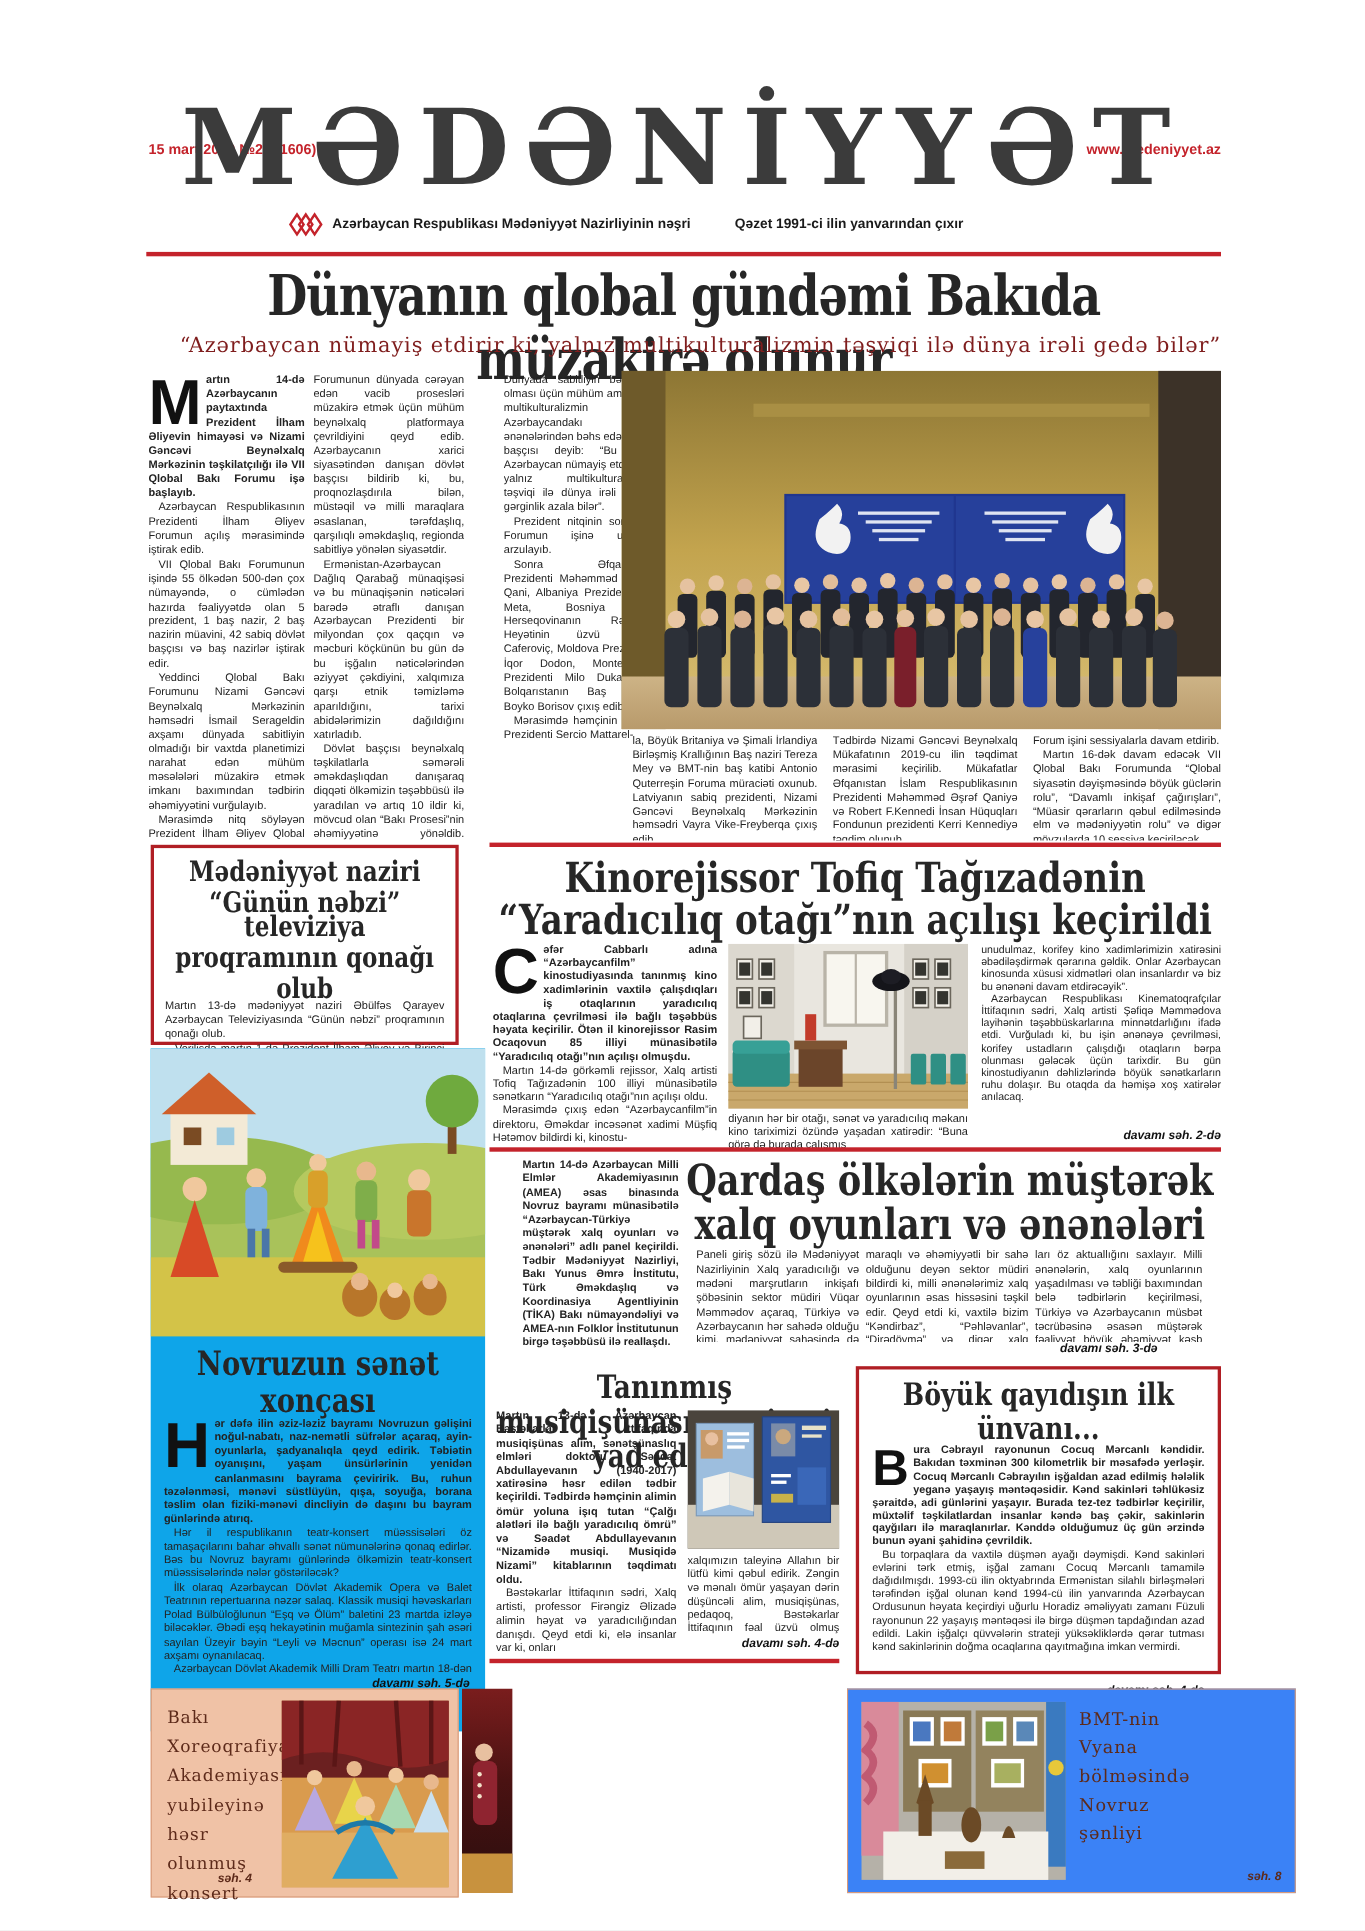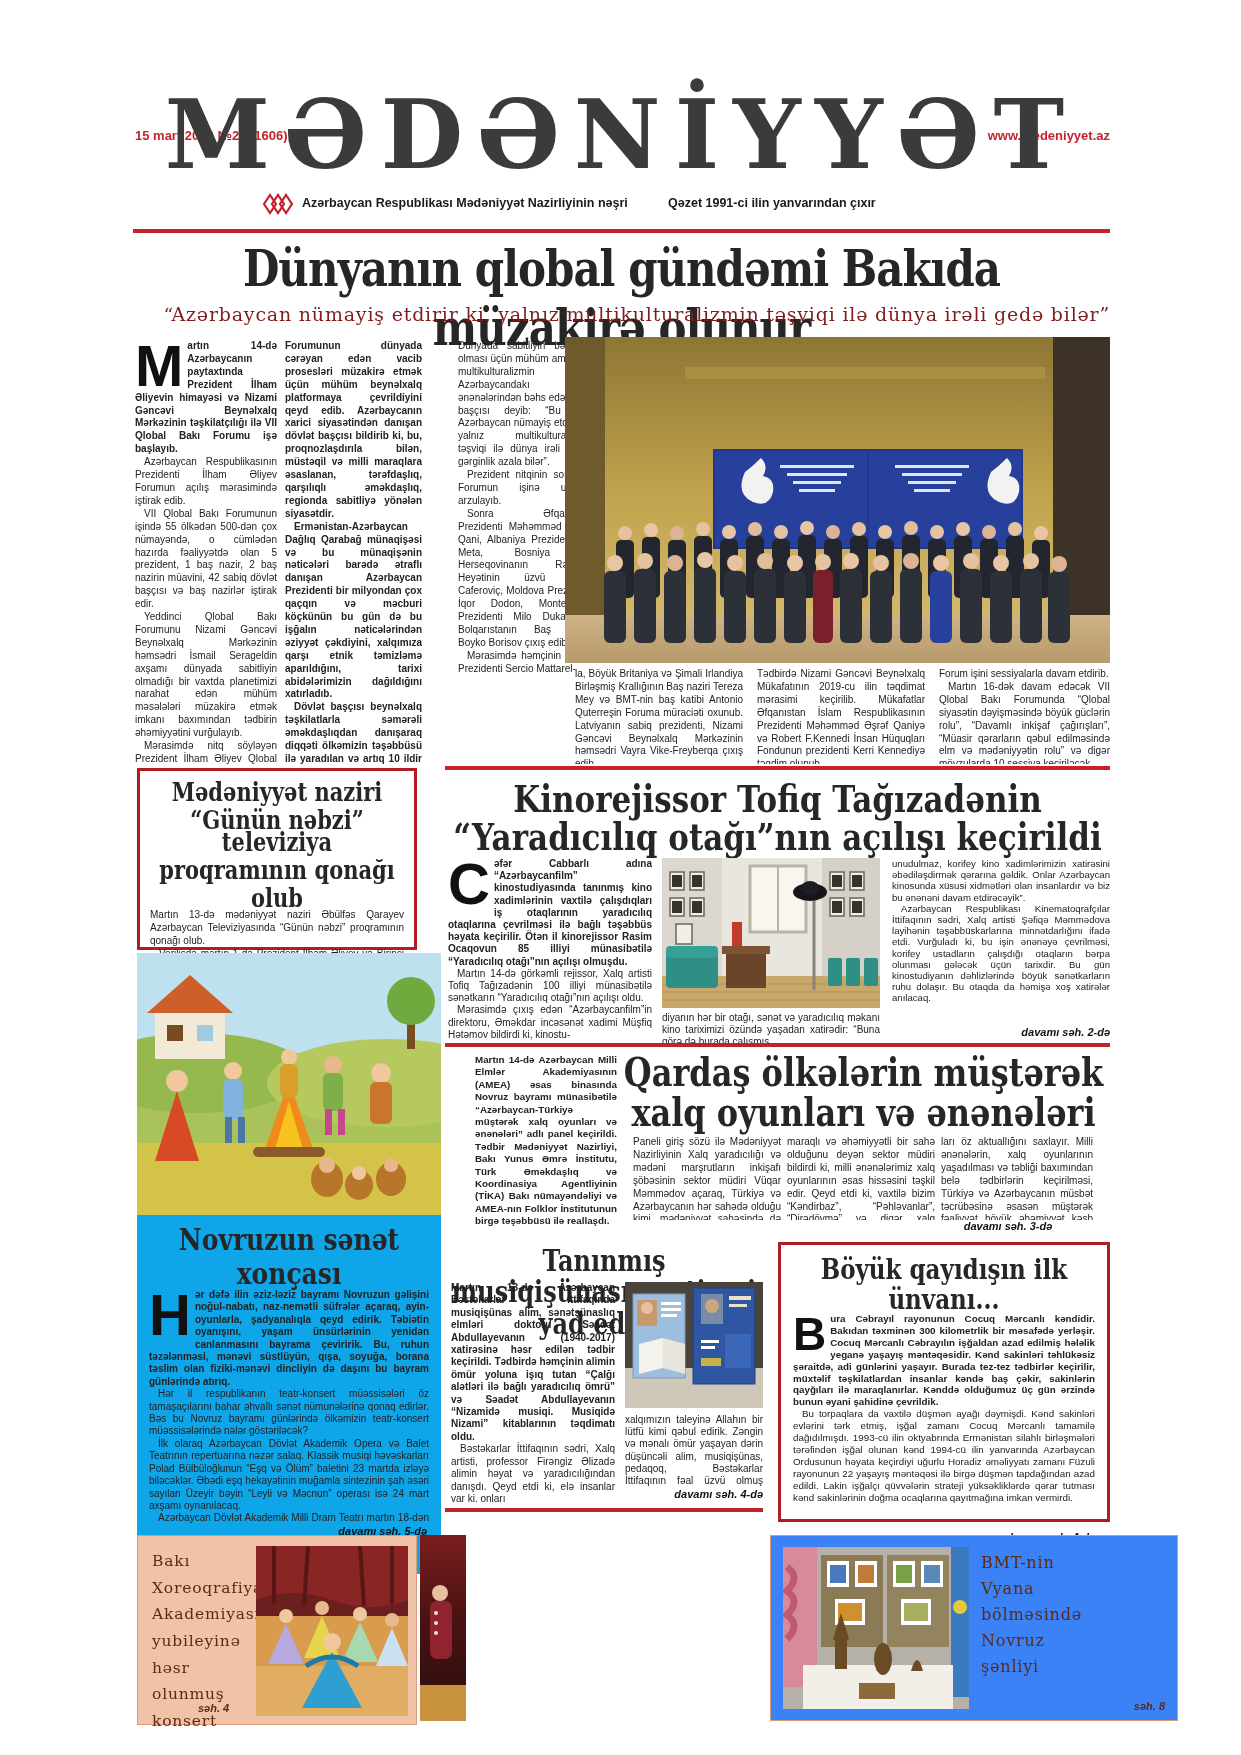--- a/index.html
+++ b/index.html
@@ -53,21 +53,21 @@
   <div class="abs serifhead cond center" style="left:133px;top:240px;width:977px;font-size:42px;line-height:48px;letter-spacing:-1px;">Dünyanın qlobal gündəmi Bakıda müzakirə olunur</div>
   <div class="abs deco center" style="left:133px;top:303px;width:977px;font-size:19px;color:#7f1d1d;text-align:right;">“Azərbaycan nümayiş etdirir ki, yalnız multikulturalizmin təşviqi ilə dünya irəli gedə bilər”</div>
 
   <div class="abs col just" style="left:135px;top:340px;width:142px;height:424px;">
     <p class="noind bold"><span class="dropcap big">M</span><span>artın 14-də Azərbaycanın paytaxtında Prezident İlham Əliyevin himayəsi və Nizami Gəncəvi Beynəlxalq Mərkəzinin təşkilatçılığı ilə VII Qlobal Bakı Forumu işə başlayıb.</span></p>
     <p>Azərbaycan Respublikasının Prezidenti İlham Əliyev Forumun açılış mərasimində iştirak edib.</p>
     <p>VII Qlobal Bakı Forumunun işində 55 ölkədən 500-dən çox nümayəndə, o cümlədən hazırda fəaliyyətdə olan 5 prezident, 1 baş nazir, 2 baş nazirin müavini, 42 sabiq dövlət başçısı və baş nazirlər iştirak edir.</p>
     <p>Yeddinci Qlobal Bakı Forumunu Nizami Gəncəvi Beynəlxalq Mərkəzinin həmsədri İsmail Serageldin axşamı dünyada sabitliyin olmadığı bir vaxtda planetimizi narahat edən mühüm məsələləri müzakirə etmək imkanı baxımından tədbirin əhəmiyyətini vurğulayıb.</p>
     <p>Mərasimdə nitq söyləyən Prezident İlham Əliyev Qlobal Bakı</p>
   </div>
-  <div class="abs col just" style="left:285px;top:340px;width:137px;height:424px;font-weight:bold;">
+  <div class="abs col just" style="left:285px;top:340px;width:137px;height:424px;">
     <p class="noind">Forumunun dünyada cərəyan edən vacib prosesləri müzakirə etmək üçün mühüm beynəlxalq platformaya çevrildiyini qeyd edib. Azərbaycanın xarici siyasətindən danışan dövlət başçısı bildirib ki, bu, proqnozlaşdırıla bilən, müstəqil və milli maraqlara əsaslanan, tərəfdaşlıq, qarşılıqlı əməkdaşlıq, regionda sabitliyə yönələn siyasətdir.</p>
     <p>Ermənistan-Azərbaycan Dağlıq Qarabağ münaqişəsi və bu münaqişənin nəticələri barədə ətraflı danışan Azərbaycan Prezidenti bir milyondan çox qaçqın və məcburi köçkünün bu gün də bu işğalın nəticələrindən əziyyət çəkdiyini, xalqımıza qarşı etnik təmizləmə aparıldığını, tarixi abidələrimizin dağıldığını xatırladıb.</p>
     <p>Dövlət başçısı beynəlxalq təşkilatlarla səmərəli əməkdaşlıqdan danışaraq diqqəti ölkəmizin təşəbbüsü ilə yaradılan və artıq 10 ildir ki, mövcud olan “Bakı Prosesi”nin əhəmiyyətinə yönəldib. Mədəniyyətlərarası dialoq üzrə “Bakı Prosesi”nin BMT tərəfindən də dəstəkləndiyi vurğulanıb.</p>
   </div>
   <div class="abs col just" style="left:428px;top:340px;width:134px;height:424px;margin-left:30px;">
     <p class="noind">Dünyada sabitliyin bərqərar olması üçün mühüm amil olan multikulturalizmin Azərbaycandakı ənənələrindən bəhs edən ölkə başçısı deyib: “Bu gün Azərbaycan nümayiş etdirir ki, yalnız multikulturalizmin təşviqi ilə dünya irəli gedə, gərginlik azala bilər”.</p>
     <p>Prezident nitqinin sonunda Forumun işinə uğurlar arzulayıb.</p>
     <p>Sonra Əfqanıstan Prezidenti Məhəmməd Əşrəf Qani, Albaniya Prezidenti İlir Meta, Bosniya və Herseqovinanın Rəyasət Heyətinin üzvü Şefik Caferoviç, Moldova Prezidenti İqor Dodon, Monteneqro Prezidenti Milo Dukanoviç, Bolqarıstanın Baş naziri Boyko Borisov çıxış ediblər.</p>
     <p>Mərasimdə həmçinin İtaliya Prezidenti Sercio Mattarel-</p>
   </div>

